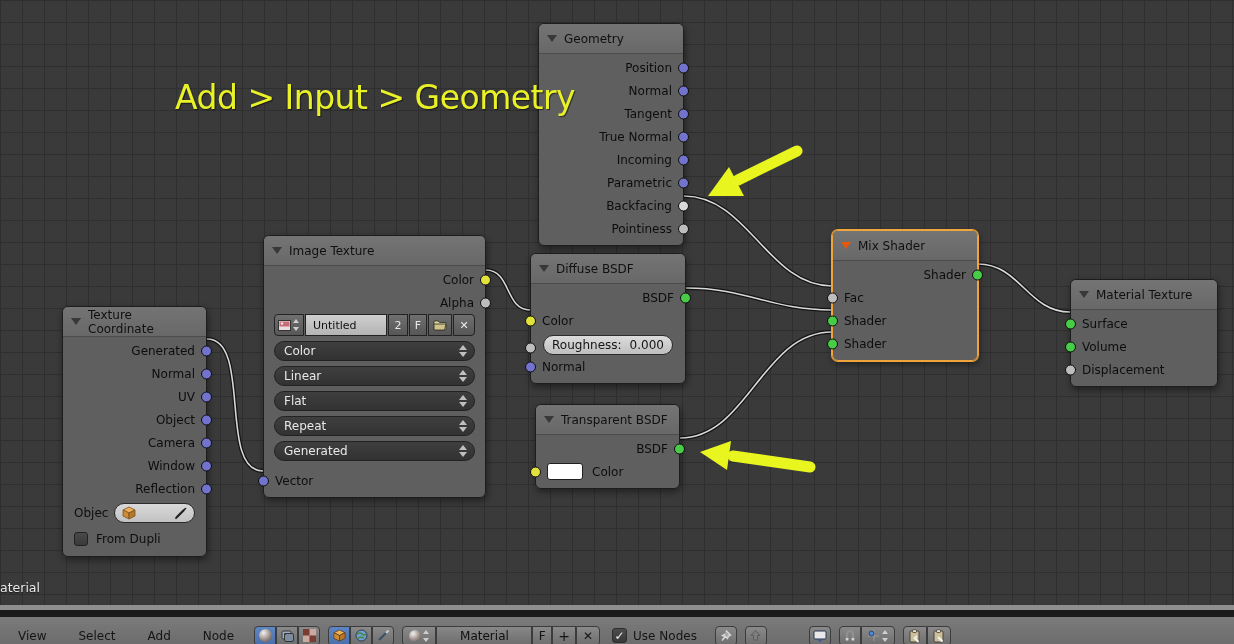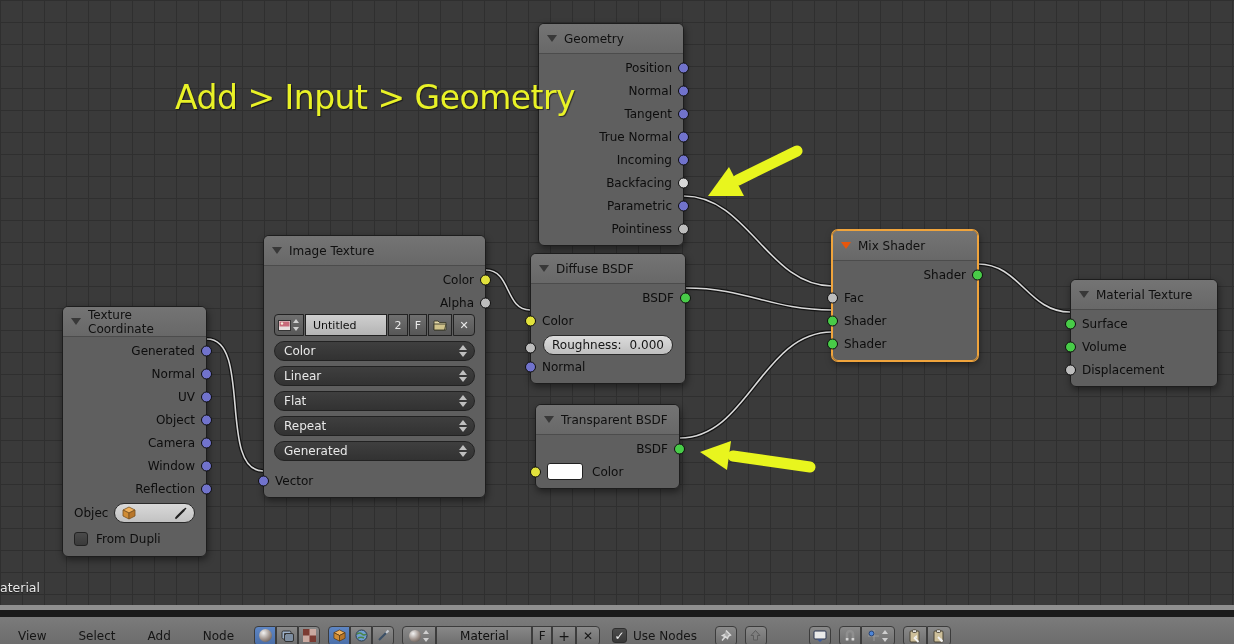--- a/index.html
+++ b/index.html
@@ -303,26 +303,26 @@
         </div>
       <div class="row out">
           <span class="lbl">True Normal</span>
           <span class="sock r c-vector"></span>
         </div>
       <div class="row out">
           <span class="lbl">Incoming</span>
           <span class="sock r c-vector"></span>
         </div>
       <div class="row out">
+          <span class="lbl">Parametric</span>
+          <span class="sock r c-vector"></span>
+        </div>
+      <div class="row out">
           <span class="lbl">Backfacing</span>
           <span class="sock r c-float-light"></span>
-        </div>
-      <div class="row out">
-          <span class="lbl">Parametric</span>
-          <span class="sock r c-vector"></span>
         </div>
       <div class="row out">
           <span class="lbl">Pointiness</span>
           <span class="sock r c-float"></span>
         </div>
     </div>
   </div>
 
   <div class="node" style="left:530px; top:253px; width:156px;">
     <div class="nheader">

